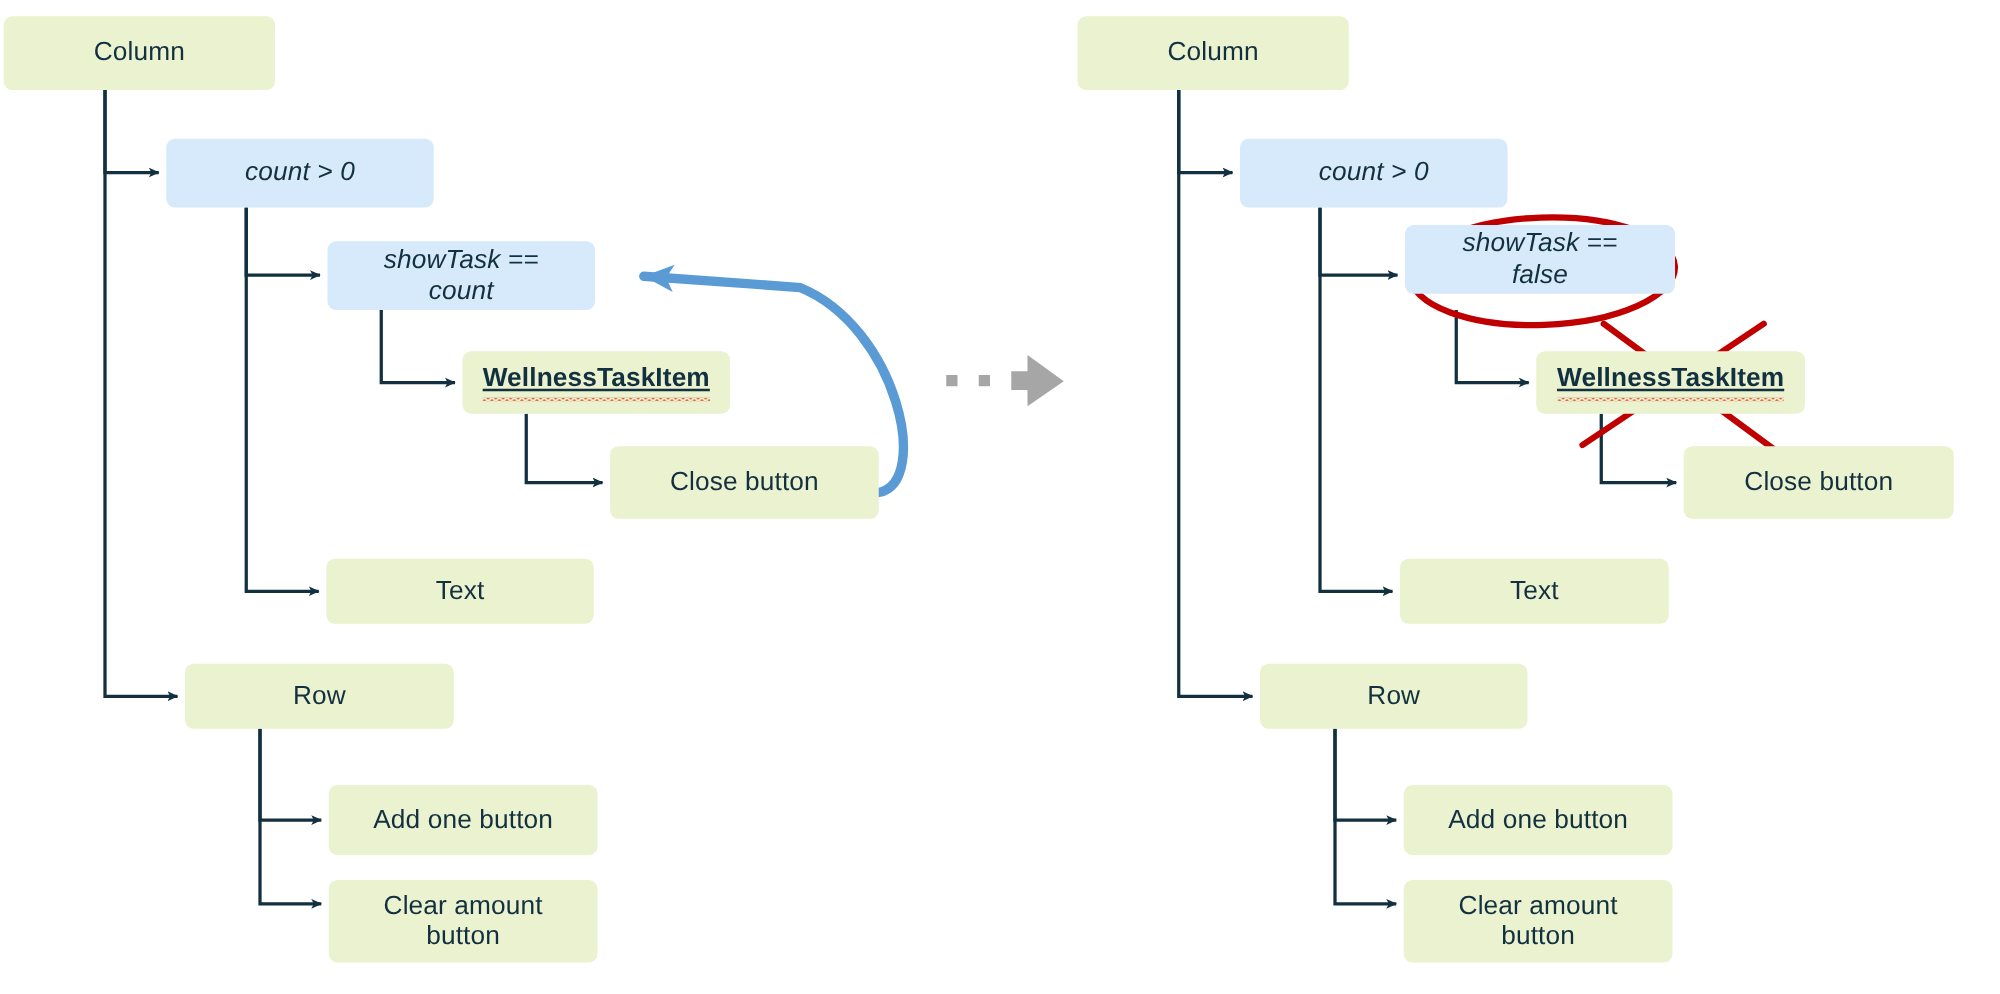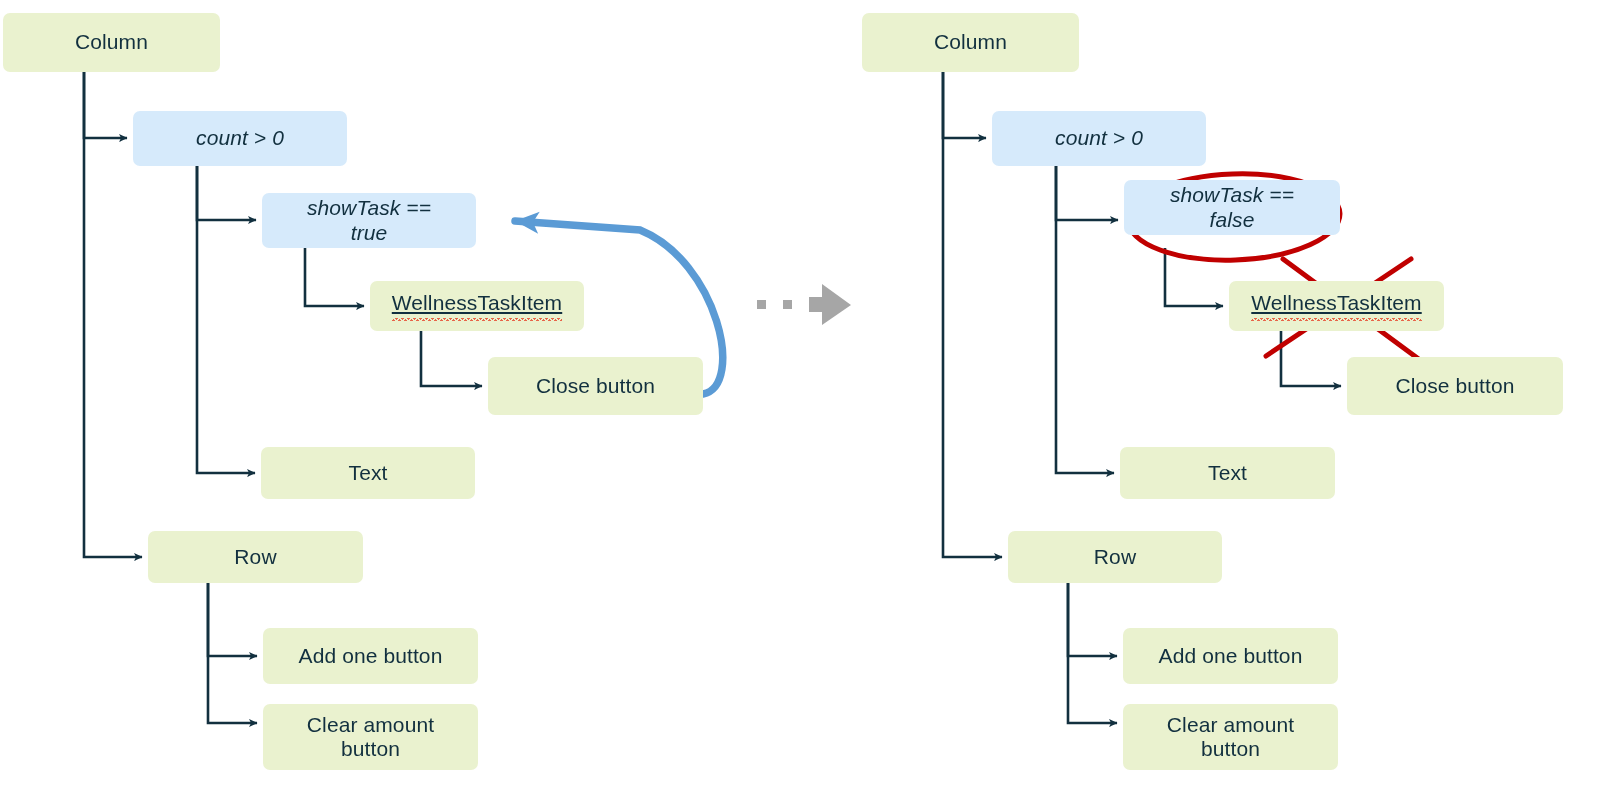--- a/index.html
+++ b/index.html
@@ -44,20 +44,21 @@
     z-index: 2;
   }
   .node.green { background: #eaf2cf; }
   .node.blue  { background: #d6eafb; font-style: italic; }
   .node .label { display: block; }
   .node .spell {
     text-decoration: underline;
     text-decoration-color: #12303f;
     text-decoration-thickness: 1.5px;
     text-underline-offset: 2px;
+    font-weight: bold;
   }
   .node .spell::after {
     content: "";
     display: block;
     height: 3px;
     margin-top: 3px;
     background-image:
       radial-gradient(circle at 1.5px 2.6px, #e8654a 1.1px, transparent 1.3px),
       radial-gradient(circle at 4.5px 0.6px, #e8654a 1.1px, transparent 1.3px);
     background-size: 6px 3px;
@@ -118,21 +119,21 @@
 
   <div class="node green" style="left:3px;top:13px;width:217px;height:59px;">
     <span class="label">Column</span>
   </div>
 
   <div class="node blue" style="left:133px;top:111px;width:214px;height:55px;">
     <span class="label">count &gt; 0</span>
   </div>
 
   <div class="node blue" style="left:262px;top:193px;width:214px;height:55px;">
-    <span class="label">showTask == true</span>
+    <span class="label">showTask == count</span>
   </div>
 
   <div class="node green" style="left:370px;top:281px;width:214px;height:50px;">
     <span class="label spell">WellnessTaskItem</span>
   </div>
 
   <div class="node green" style="left:488px;top:357px;width:215px;height:58px;">
     <span class="label">Close button</span>
   </div>
 

